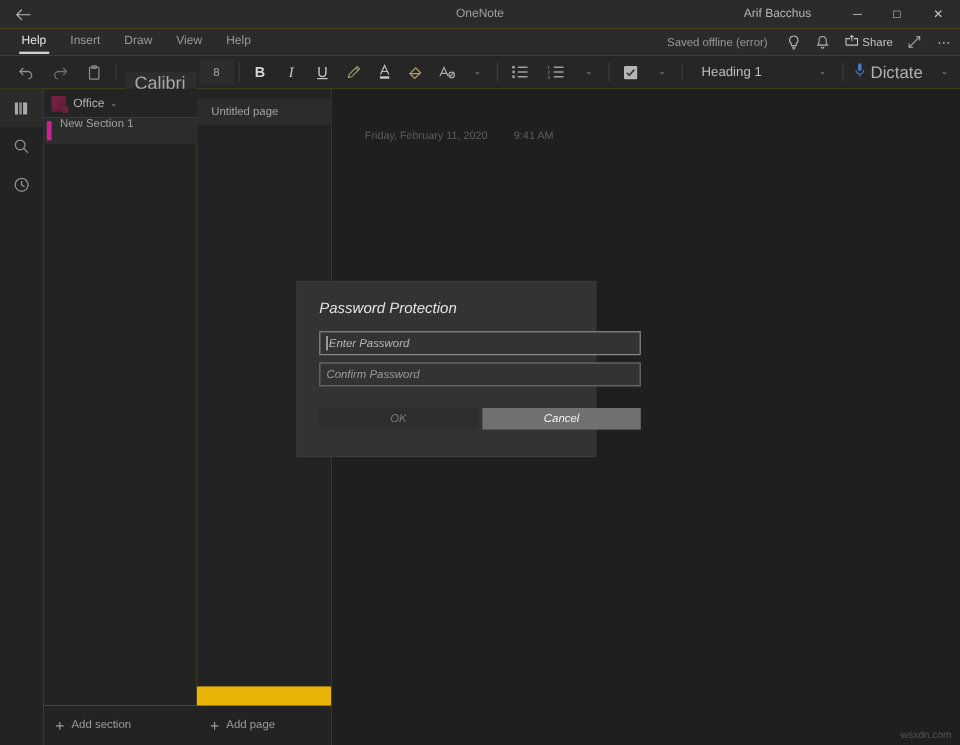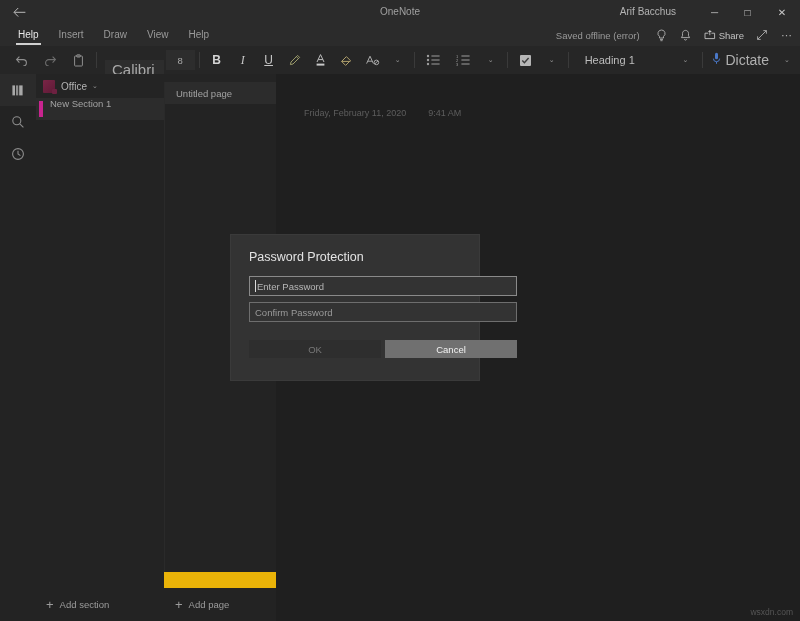--- a/index.html
+++ b/index.html
@@ -238,24 +238,25 @@
   }
   .page-meta {
     position: absolute; top: 34px; left: 28px;
     display: flex; align-items: baseline; gap: 22px;
   }
   .meta-date, .meta-time { color: #5d5d5d; font-size: 9px; }
 
   
   .modal {
     position: absolute;
-    left: 231px; top: 235px;
+    left: 248px; top: 235px;
     width: 248px; height: 145px;
     background: #333333;
     box-shadow: 0 0 0 1px #3a3a3a;
+    font-style: italic;
   }
   .modal-title {
     position: absolute; left: 18px; top: 15px;
     color: #e3e3e3; font-size: 12.5px;
   }
   .field {
     position: absolute; left: 18px;
     width: 268px; height: 20px;
     background: #333333;
     border: 1px solid #8a8a8a;

